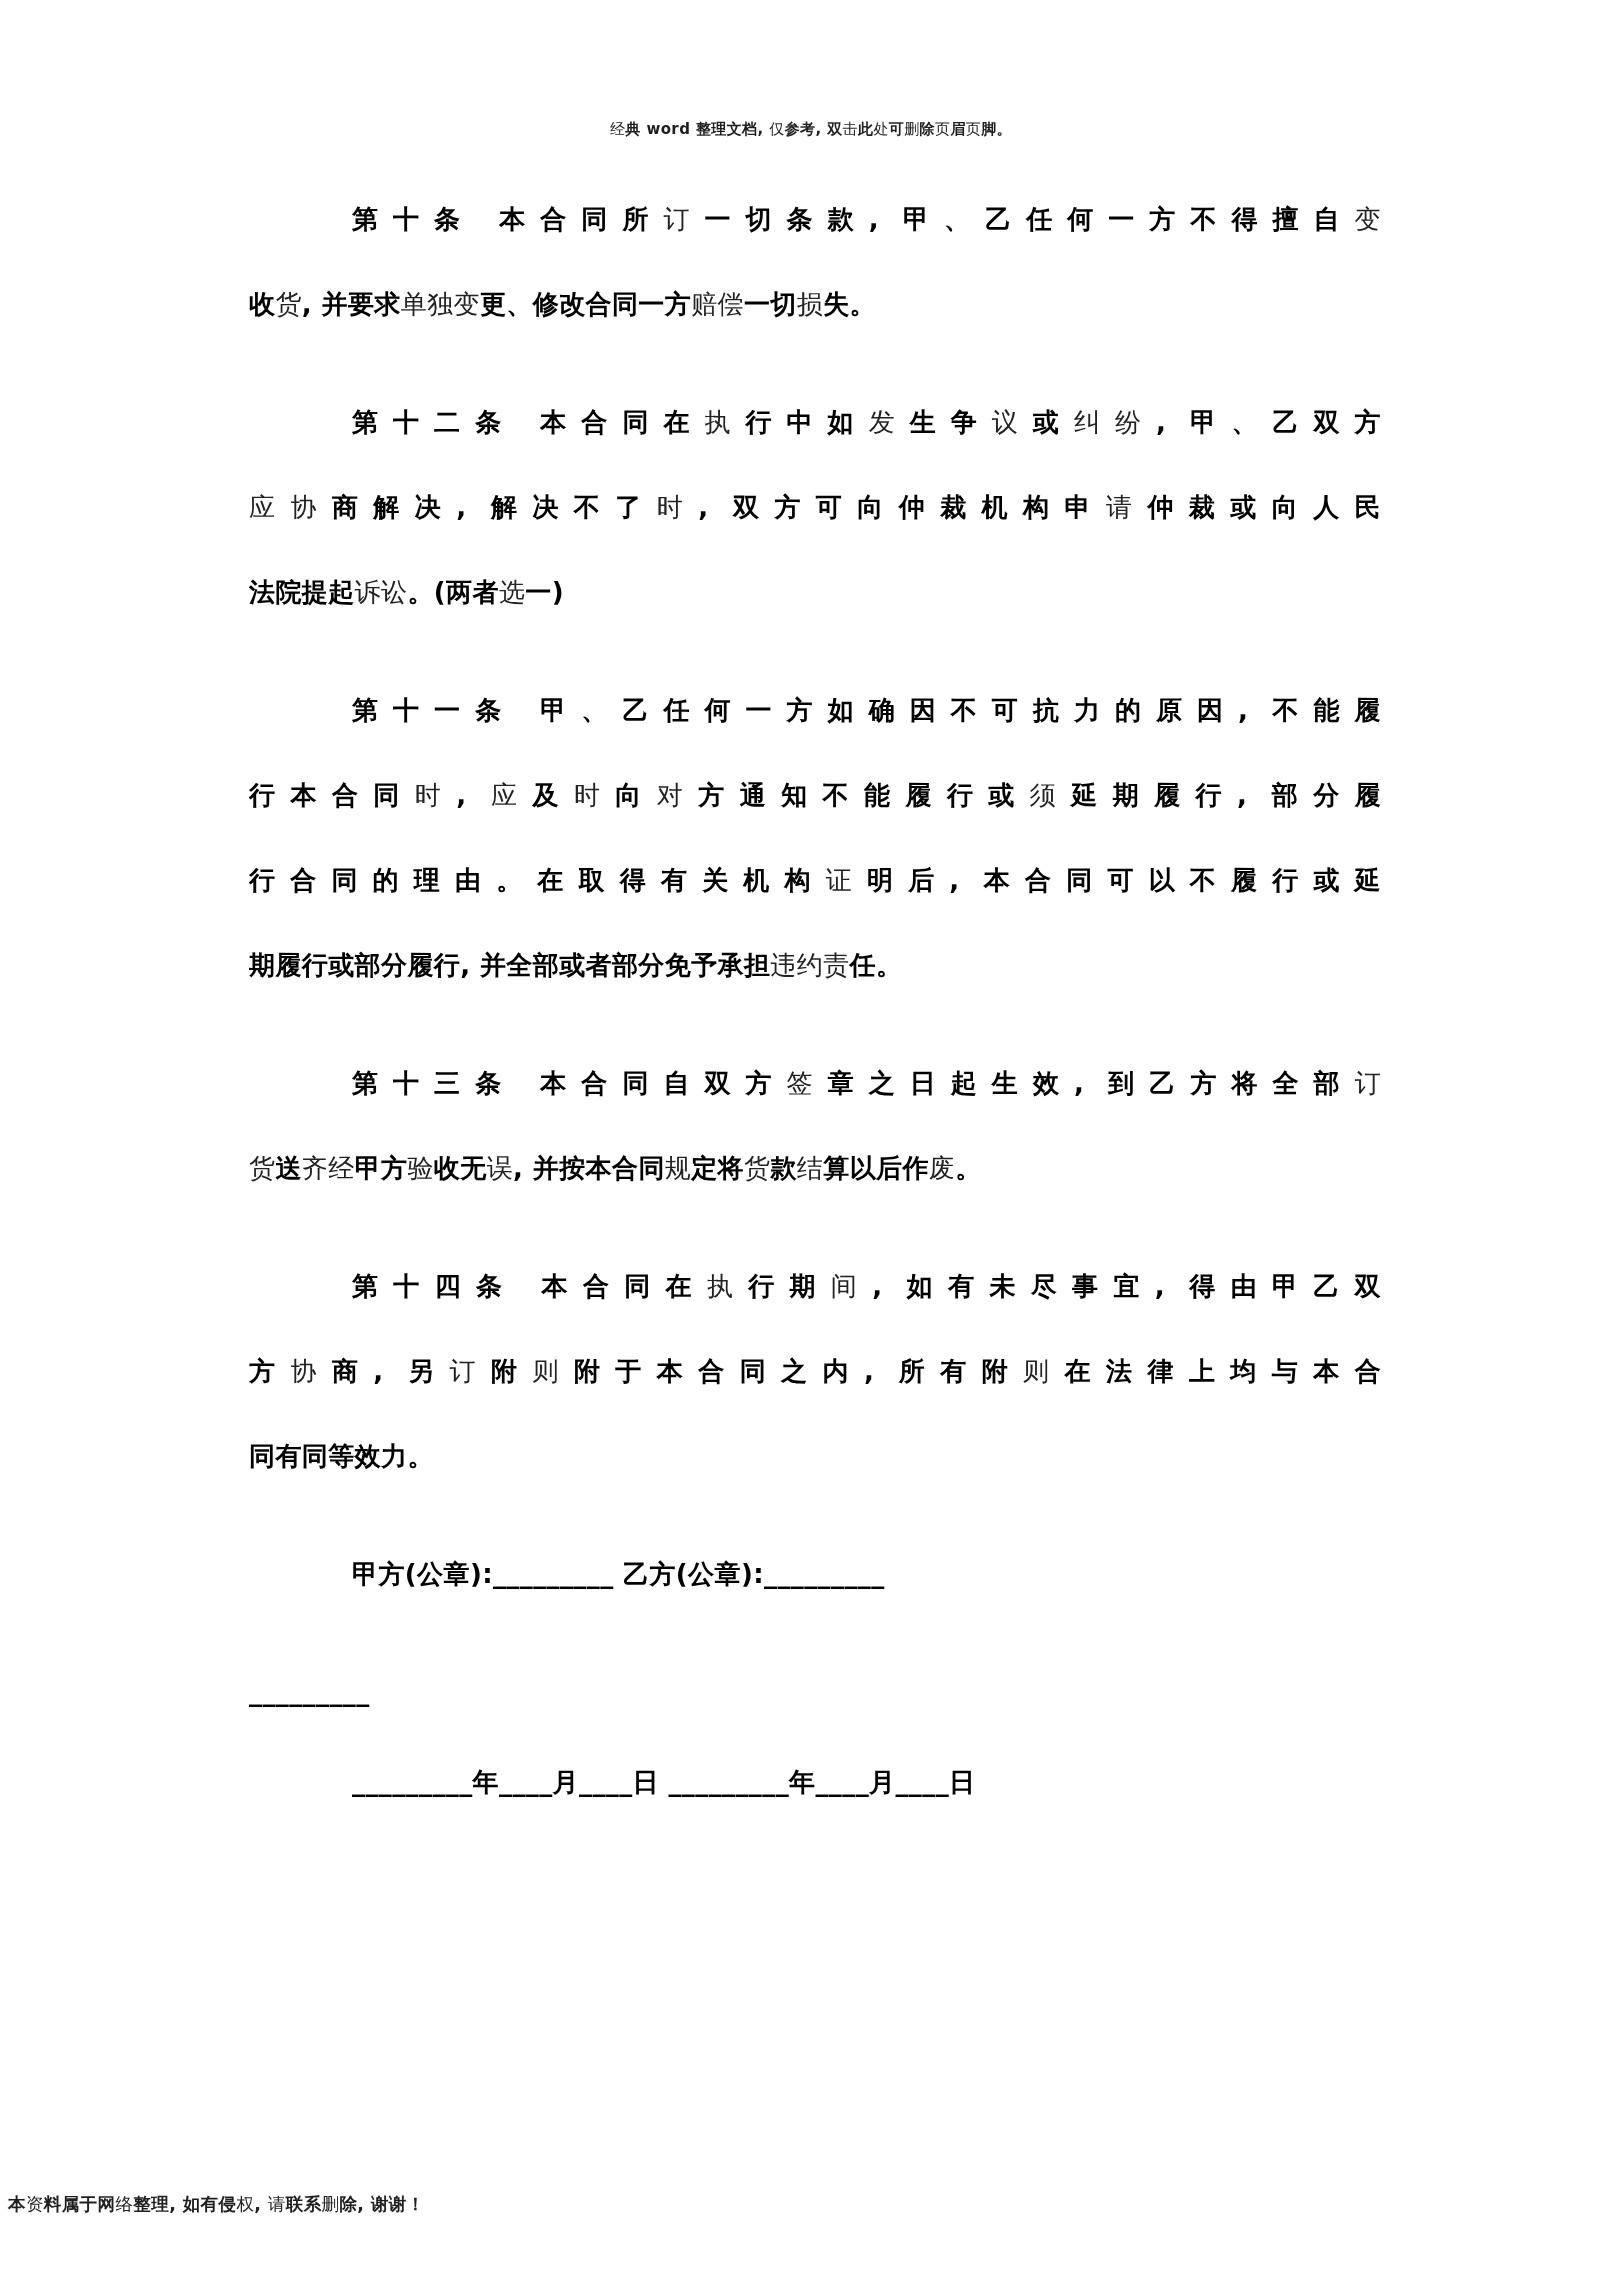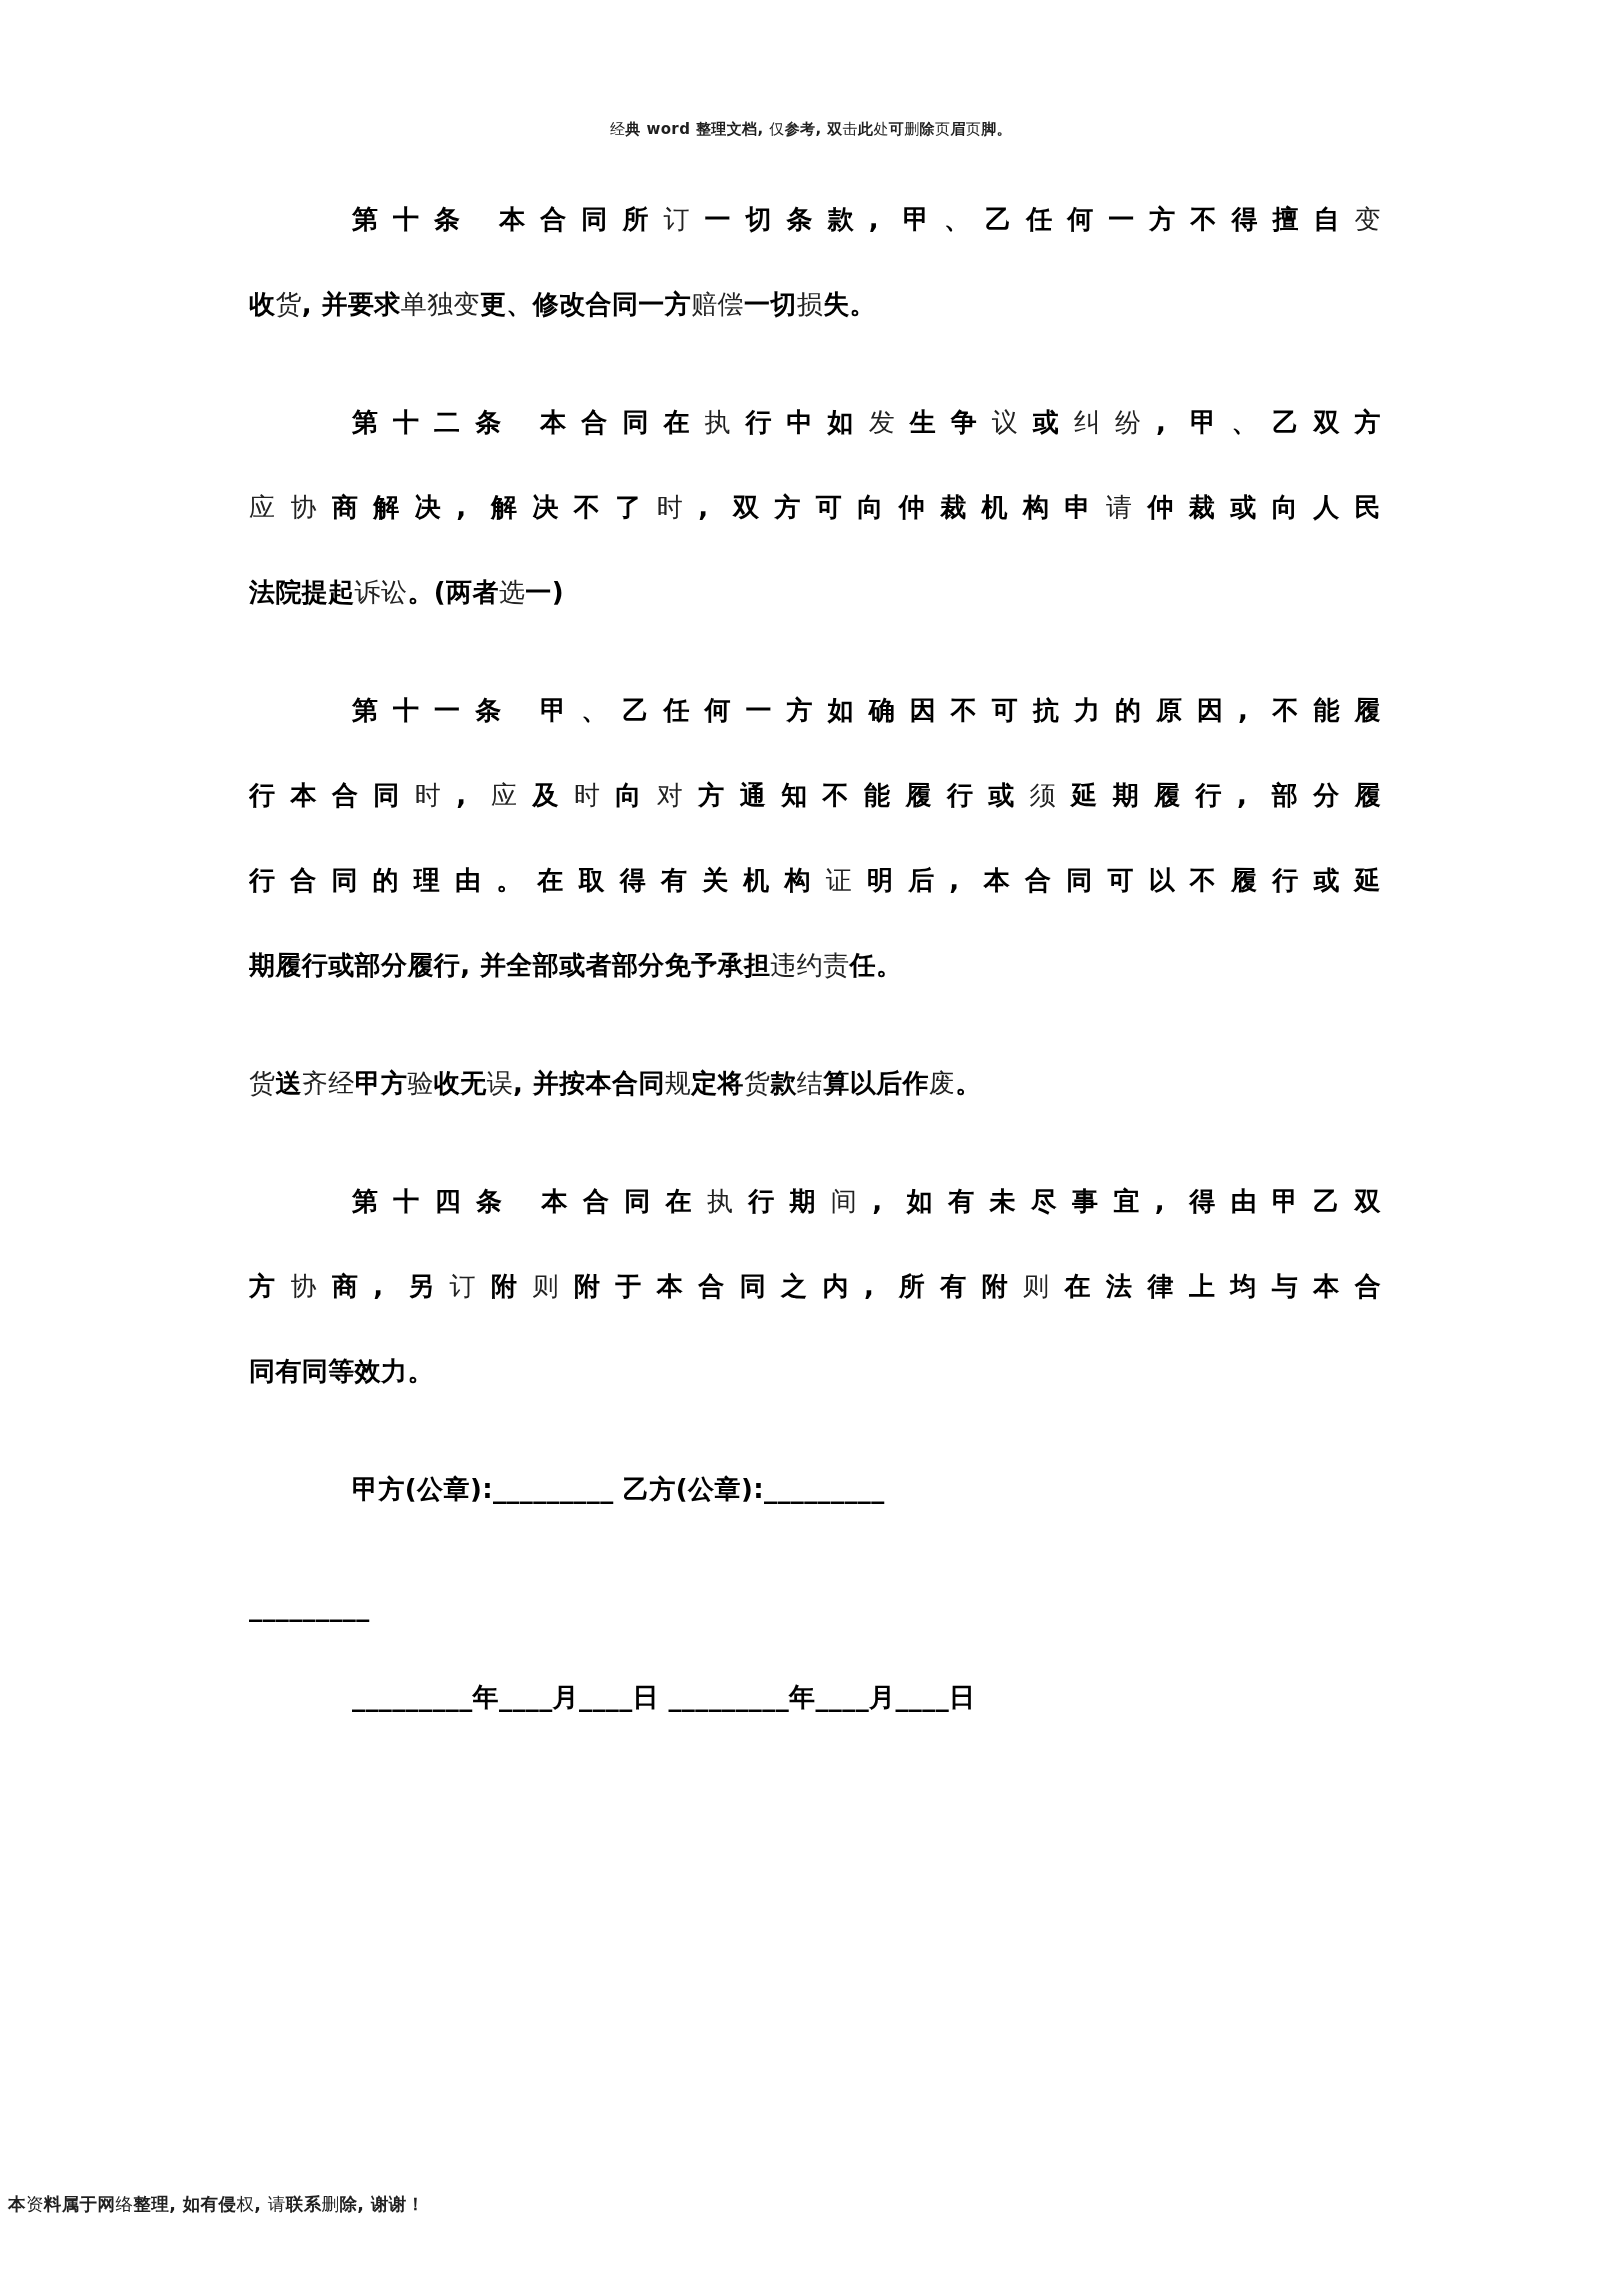--- a/index.html
+++ b/index.html
@@ -62,20 +62,21 @@
         <div class="cn line just"><span class="lc">应协</span>商解决, 解决不了<span class="lc">时</span>, 双方可向仲裁机构申<span class="lc">请</span>仲裁或向人民</div>
         <div class="cn line">法院提起<span class="lc">诉讼</span>。(两者<span class="lc">选</span>一)</div>
       </div>
       <div class="para">
         <div class="cn line indent just">第十一条  甲、乙任何一方如确因不可抗力的原因, 不能履</div>
         <div class="cn line just">行本合同<span class="lc">时</span>, <span class="lc">应</span>及<span class="lc">时</span>向<span class="lc">对</span>方通知不能履行或<span class="lc">须</span>延期履行, 部分履</div>
         <div class="cn line just">行合同的理由。在取得有关机构<span class="lc">证</span>明后, 本合同可以不履行或延</div>
         <div class="cn line">期履行或部分履行, 并全部或者部分免予承担<span class="lc">违约责</span>任。</div>
       </div>
       <div class="para">
+        <div class="cn line indent just">第十三条  本合同自双方<span class="lc">签</span>章之日起生效, 到乙方将全部<span class="lc">订</span></div>
         <div class="cn line"><span class="lc">货</span>送<span class="lc">齐经</span>甲方<span class="lc">验</span>收无<span class="lc">误</span>, 并按本合同<span class="lc">规</span>定将<span class="lc">货</span>款<span class="lc">结</span>算以后作<span class="lc">废</span>。</div>
       </div>
       <div class="para">
         <div class="cn line indent just">第十四条  本合同在<span class="lc">执</span>行期<span class="lc">间</span>, 如有未尽事宜, 得由甲乙双</div>
         <div class="cn line just">方<span class="lc">协</span>商, 另<span class="lc">订</span>附<span class="lc">则</span>附于本合同之内, 所有附<span class="lc">则</span>在法律上均与本合</div>
         <div class="cn line">同有同等效力。</div>
       </div>
       <div class="para">
         <div class="cn line indent">甲方(公章):_________  乙方(公章):_________</div>
       </div>

